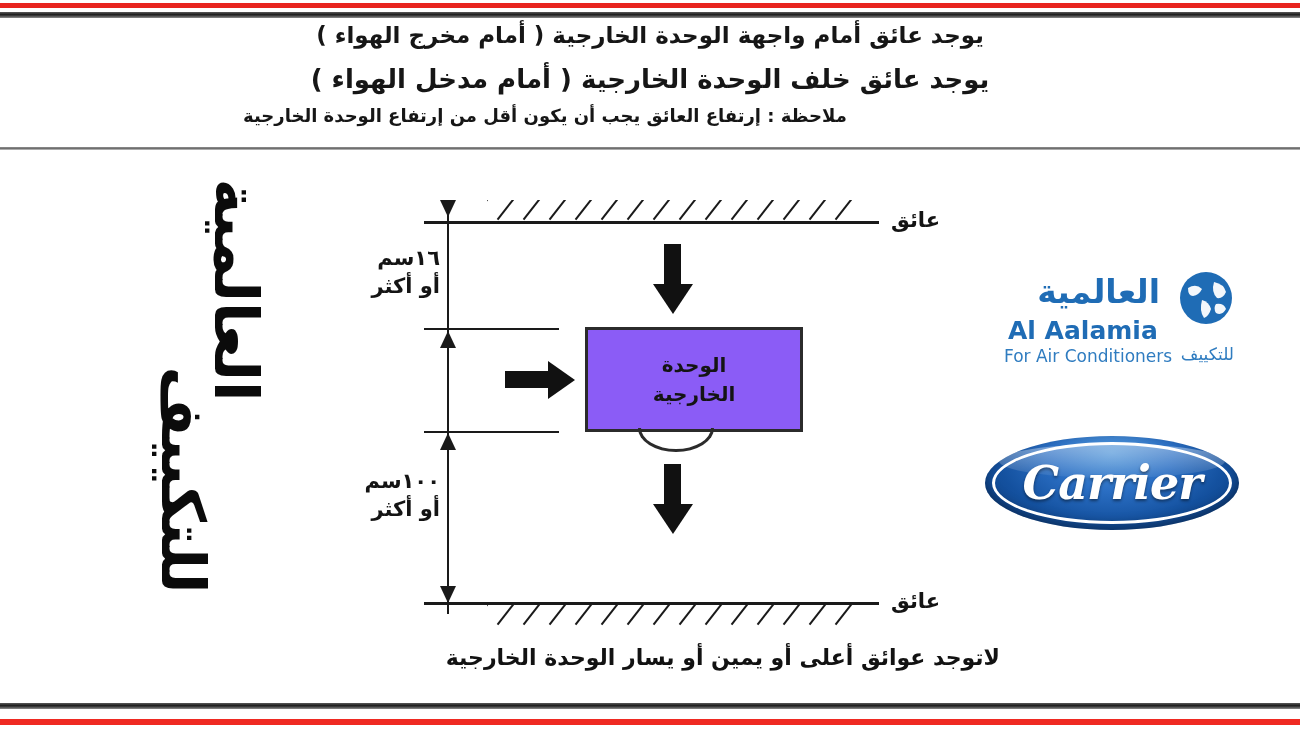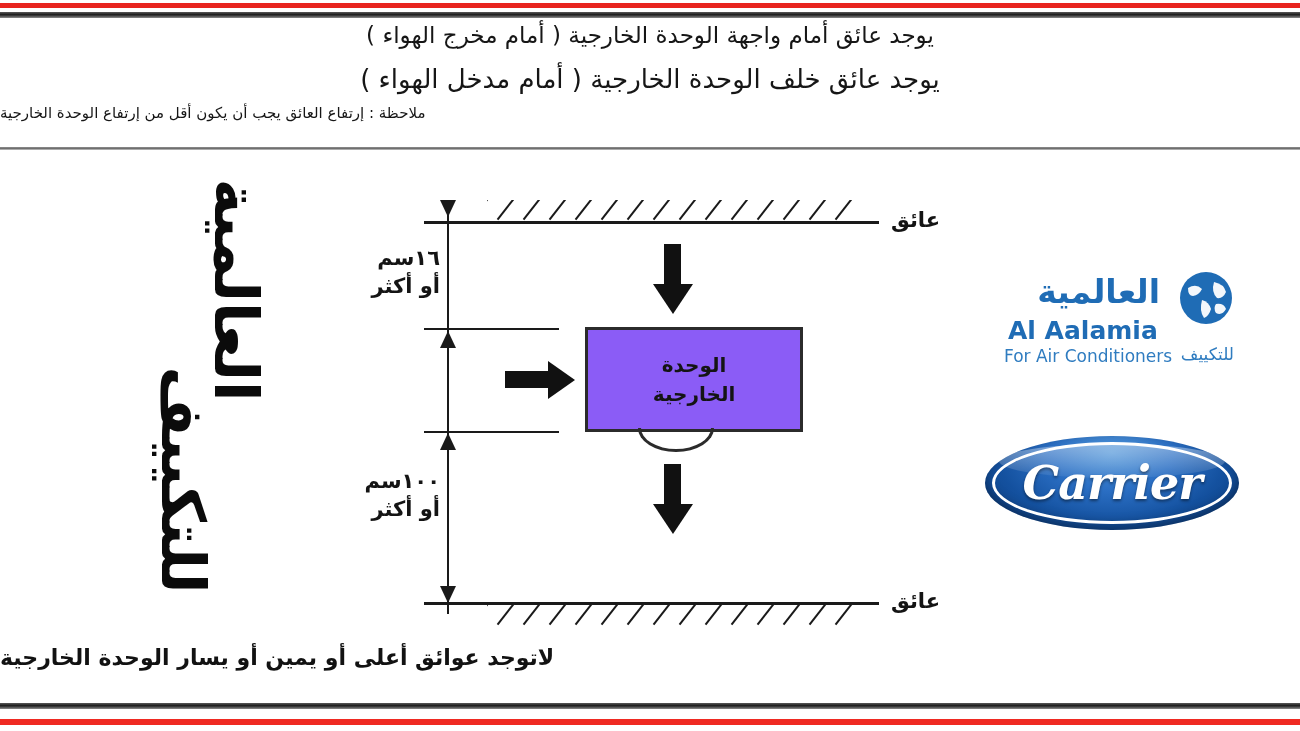--- a/index.html
+++ b/index.html
@@ -45,31 +45,31 @@
     position: absolute;
     left: 0;
     top: 20px;
     width: 1300px;
     height: 124px;
     direction: rtl;
     text-align: center;
   }
   .header-line {
     font-family: "DejaVu Sans", "Liberation Sans", sans-serif;
-    font-weight: normal;
+    font-weight: bold;
     color: #161616;
     white-space: nowrap;
     line-height: 1.18;
   }
   .hl1 { font-size: 23px; margin-top: 2px; }
   .hl2 { font-size: 26px; margin-top: 15px; }
   .hl3 {
-    font-size: 15px;
+    font-size: 18px;
     margin-top: 10px;
-    text-align: left;
+    text-align: center;
     padding-right: 210px;
   }
 
   
   .calligraphy {
     position: absolute;
     left: 60px;
     top: 215px;
     width: 230px;
     height: 400px;
@@ -266,21 +266,21 @@
   }
   .obs-label-top    { left: 549px; top: 24px;  }
   .obs-label-bottom { left: 549px; top: 405px; }
 
   
   .caption {
     position: absolute;
     left: 0;
     top: 645px;
     width: 1000px;
-    text-align: left;
+    text-align: right;
     direction: rtl;
     font-family: "DejaVu Sans", "Liberation Sans", sans-serif;
     font-weight: bold;
     font-size: 22px;
     color: #121212;
     white-space: nowrap;
   }
 
   
   .aalamia-logo {

